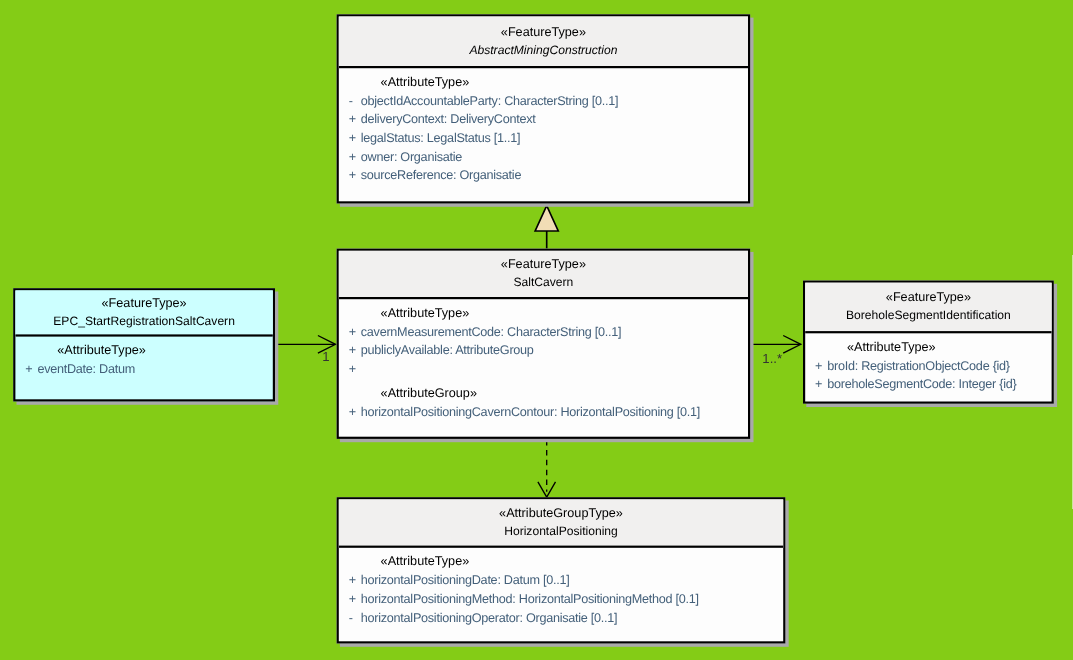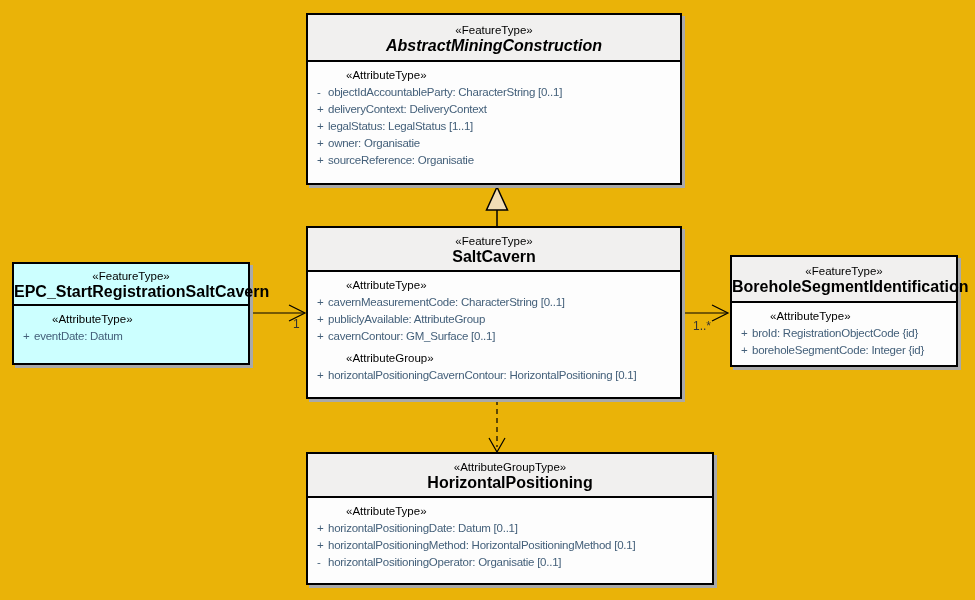--- a/index.html
+++ b/index.html
@@ -1,37 +1,37 @@
 <!DOCTYPE html>
 <html><head>
 <meta charset="utf-8">
 <style>
   * { margin:0; padding:0; box-sizing:border-box; }
   html,body { background:#ffffff; }
   body { font-family:"Liberation Sans", sans-serif; }
   .canvas {
-    position:relative; width:975px; height:600px; background:#eab308; overflow:hidden;
+    position:relative; width:975px; height:600px; background:#84cc16; overflow:hidden;
   }
   .connectors { position:absolute; left:0; top:0; z-index:0; }
   .uml-box {
     position:absolute; z-index:1;
     background:#FDFDFD;
     border:2px solid #000000;
     box-shadow:3px 3px 0 #A9A9A9;
   }
   .box-header {
     display:flex; flex-direction:column; justify-content:center;
     text-align:center;
     border-bottom:2px solid #000000;
     background:#F1F0EF;
   }
   .uml-box.cyan { background:#CCFFFF; }
   .uml-box.cyan .box-header { background:#CCFFFF; }
   .stereotype { font-size:11.5px; color:#000000; line-height:16px; }
-  .box-name { font-size:16px; font-weight:bold; color:#000000; line-height:16px; }
+  .box-name { font-size:11px; font-weight:normal; color:#000000; line-height:16px; }
   .abstract .box-name { font-style:italic; }
   .box-body { padding-top:5px; }
   .section-label {
     padding-left:14px; font-size:11.5px; color:#000000;
     height:17px; line-height:17px; white-space:nowrap;margin-left:24px;
   }
   .attr-row { display:flex; height:17px; line-height:17px; }
   .vis {
     flex:none; width:20px; padding-left:9px;
     font-size:11.5px; color:#44607A;
@@ -111,21 +111,20 @@
       <div class="attr-row">
         <span class="vis">+</span>
         <span class="attr-text">cavernMeasurementCode: CharacterString [0..1]</span>
       </div>
       <div class="attr-row">
         <span class="vis">+</span>
         <span class="attr-text">publiclyAvailable: AttributeGroup</span>
       </div>
       <div class="attr-row">
         <span class="vis">+</span>
-        <span class="attr-text">cavernContour: GM_Surface [0..1]</span>
       </div>
       <div class="section-label" style="margin-top:5px;">«AttributeGroup»</div>
       <div class="attr-row">
         <span class="vis">+</span>
         <span class="attr-text">horizontalPositioningCavernContour: HorizontalPositioning [0.1]</span>
       </div>
     </div>
   </div>
 
   <div class="uml-box cyan" style="left:12px; top:262px; width:238px; height:103px;">

